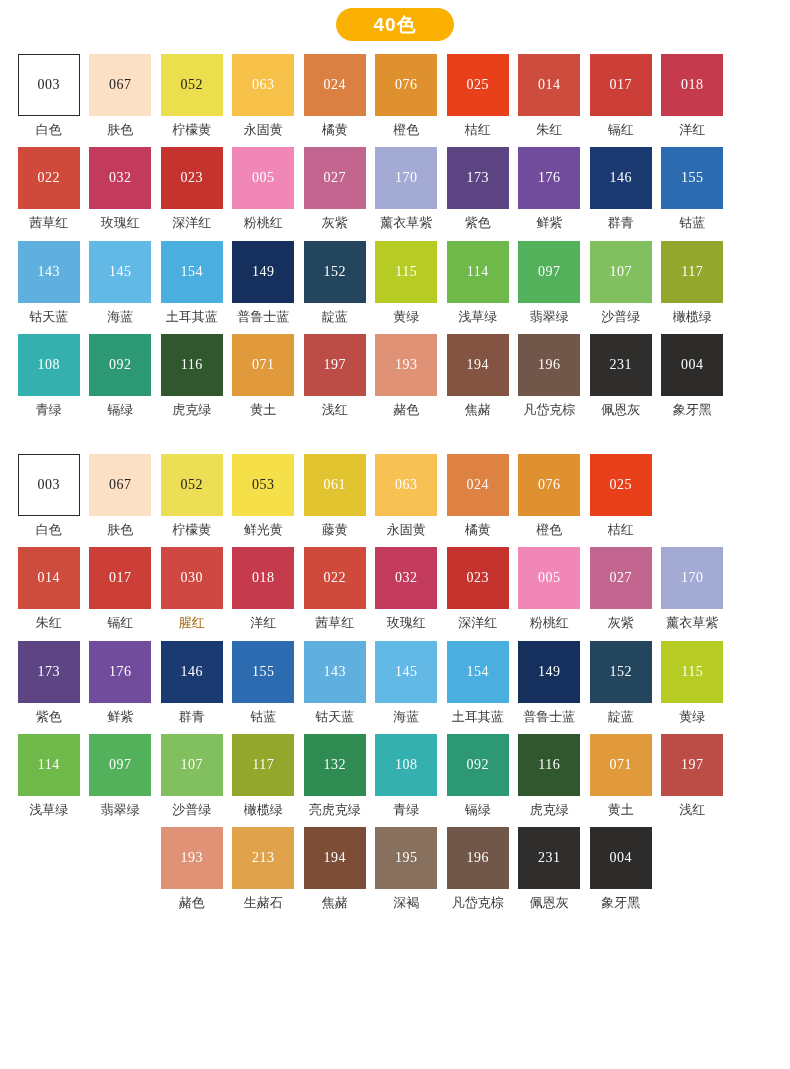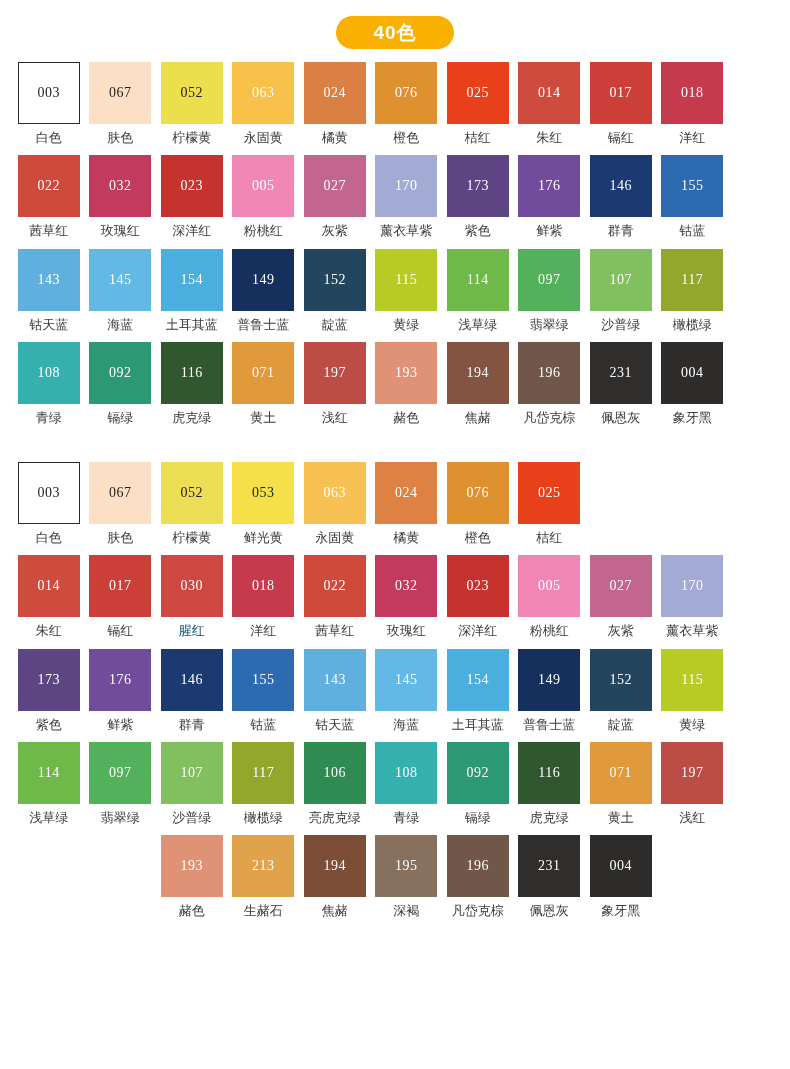--- a/index.html
+++ b/index.html
@@ -87,21 +87,21 @@
     color: #3a3a3a;
     line-height: 1.1;
     white-space: nowrap;
     text-align: center;
     font-family: "DejaVu Sans", "Liberation Sans", sans-serif;
   }
 
   .section {
     box-sizing: border-box;
   }
-  .section-40 { padding-top: 16px; }
+  .section-40 { padding-top: 8px; }
   .section-48 { padding-top: 14px; }
   .grid-gap-top { height: 13px; }
 </style>
 </head>
 <body>
 
 <div class="page">
   <div id="sections-root">
       <div class="section section-40">
         <div class="section-title-wrap">
@@ -381,20 +381,26 @@
               </div>
               <div class="swatch-label" style="color: rgb(58, 58, 58);">柠檬黄</div>
             </div>
             <div class="swatch-cell">
               <div class="swatch-chip" style="background: rgb(246, 224, 74); color: rgb(34, 34, 34);">
                 <span>053</span>
               </div>
               <div class="swatch-label" style="color: rgb(58, 58, 58);">鲜光黄</div>
             </div>
             <div class="swatch-cell">
+              <div class="swatch-chip" style="background: rgb(226, 196, 48); color: rgb(255, 255, 255);">
+                <span>061</span>
+              </div>
+              <div class="swatch-label" style="color: rgb(58, 58, 58);">藤黄</div>
+            </div>
+            <div class="swatch-cell">
               <div class="swatch-chip" style="background: rgb(247, 194, 83); color: rgb(255, 255, 255);">
                 <span>063</span>
               </div>
               <div class="swatch-label" style="color: rgb(58, 58, 58);">永固黄</div>
             </div>
             <div class="swatch-cell">
               <div class="swatch-chip" style="background: rgb(221, 130, 67); color: rgb(255, 255, 255);">
                 <span>024</span>
               </div>
               <div class="swatch-label" style="color: rgb(58, 58, 58);">橘黄</div>
@@ -422,21 +428,21 @@
             <div class="swatch-cell">
               <div class="swatch-chip" style="background: rgb(203, 63, 56); color: rgb(255, 255, 255);">
                 <span>017</span>
               </div>
               <div class="swatch-label" style="color: rgb(58, 58, 58);">镉红</div>
             </div>
             <div class="swatch-cell">
               <div class="swatch-chip" style="background: rgb(206, 72, 65); color: rgb(255, 255, 255);">
                 <span>030</span>
               </div>
-              <div class="swatch-label" style="color: #0c4a6e;">腥红</div>
+              <div class="swatch-label" style="color: #a16207;">腥红</div>
             </div>
             <div class="swatch-cell">
               <div class="swatch-chip" style="background: rgb(198, 58, 77); color: rgb(255, 255, 255);">
                 <span>018</span>
               </div>
               <div class="swatch-label" style="color: rgb(58, 58, 58);">洋红</div>
             </div>
             <div class="swatch-cell">
               <div class="swatch-chip" style="background: rgb(207, 74, 58); color: rgb(255, 255, 255);">
                 <span>022</span>
@@ -556,21 +562,21 @@
               <div class="swatch-label" style="color: rgb(58, 58, 58);">沙普绿</div>
             </div>
             <div class="swatch-cell">
               <div class="swatch-chip" style="background: rgb(146, 167, 44); color: rgb(255, 255, 255);">
                 <span>117</span>
               </div>
               <div class="swatch-label" style="color: rgb(58, 58, 58);">橄榄绿</div>
             </div>
             <div class="swatch-cell">
               <div class="swatch-chip" style="background: rgb(46, 140, 82); color: rgb(255, 255, 255);">
-                <span>106</span>
+                <span>132</span>
               </div>
               <div class="swatch-label" style="color: rgb(58, 58, 58);">亮虎克绿</div>
             </div>
             <div class="swatch-cell">
               <div class="swatch-chip" style="background: rgb(52, 176, 174); color: rgb(255, 255, 255);">
                 <span>108</span>
               </div>
               <div class="swatch-label" style="color: rgb(58, 58, 58);">青绿</div>
             </div>
             <div class="swatch-cell">

